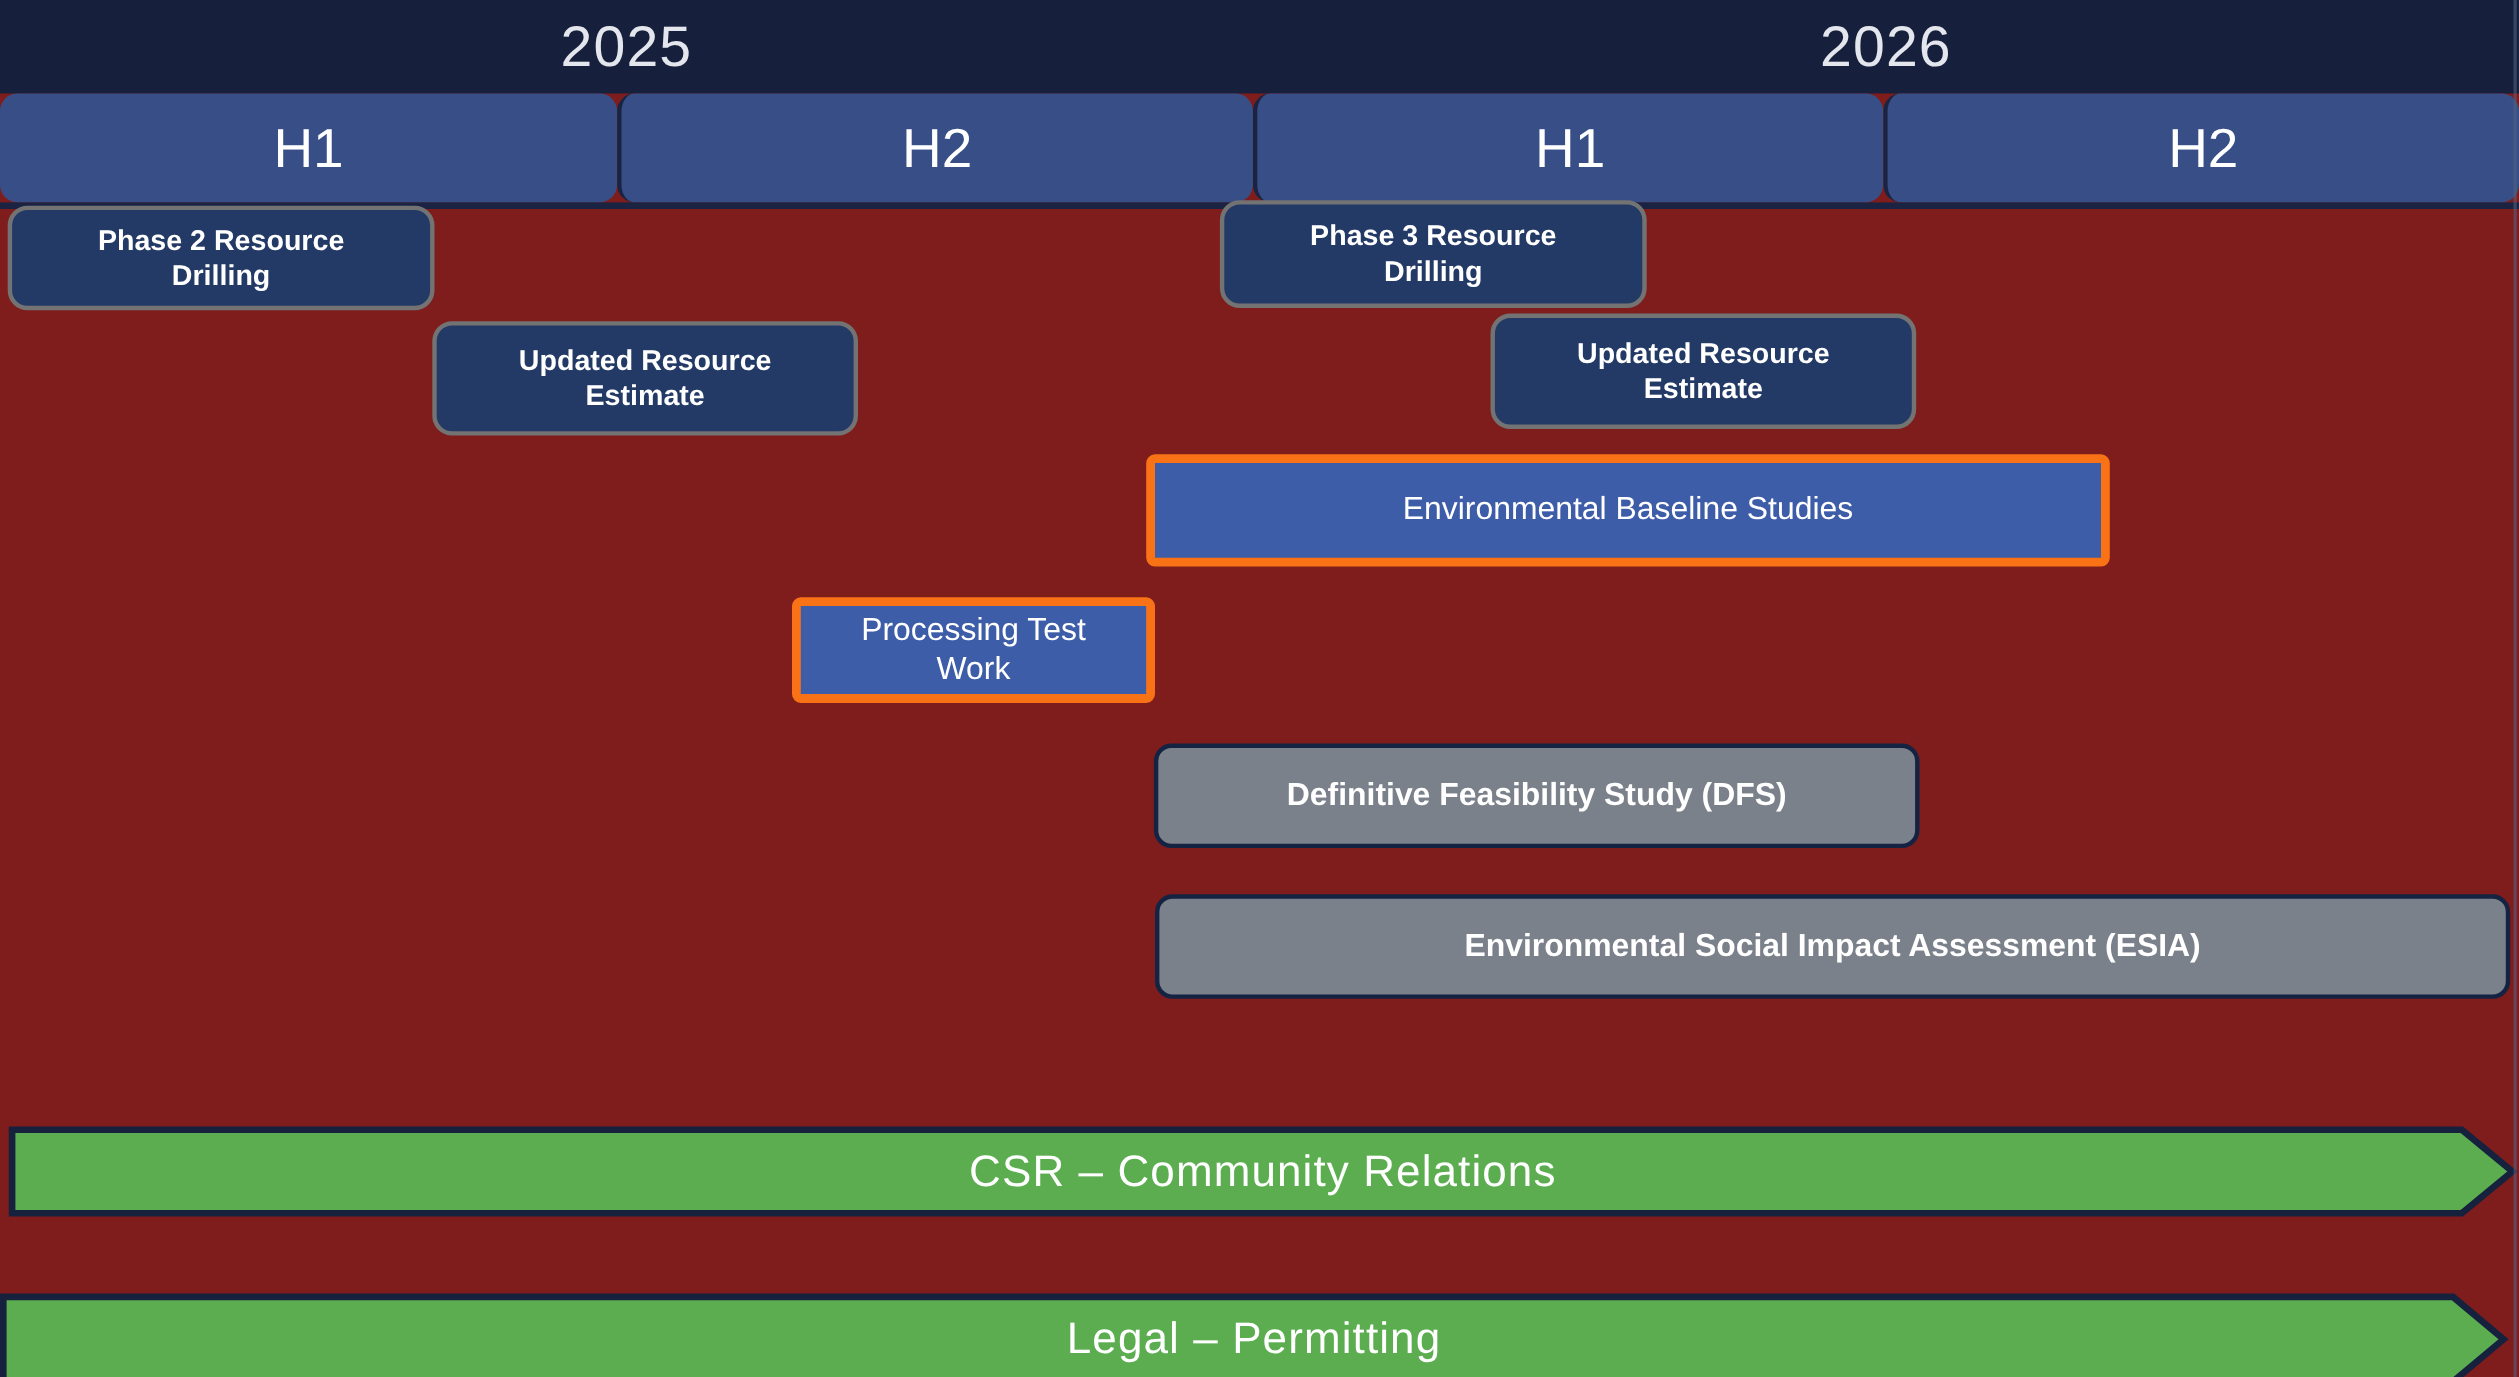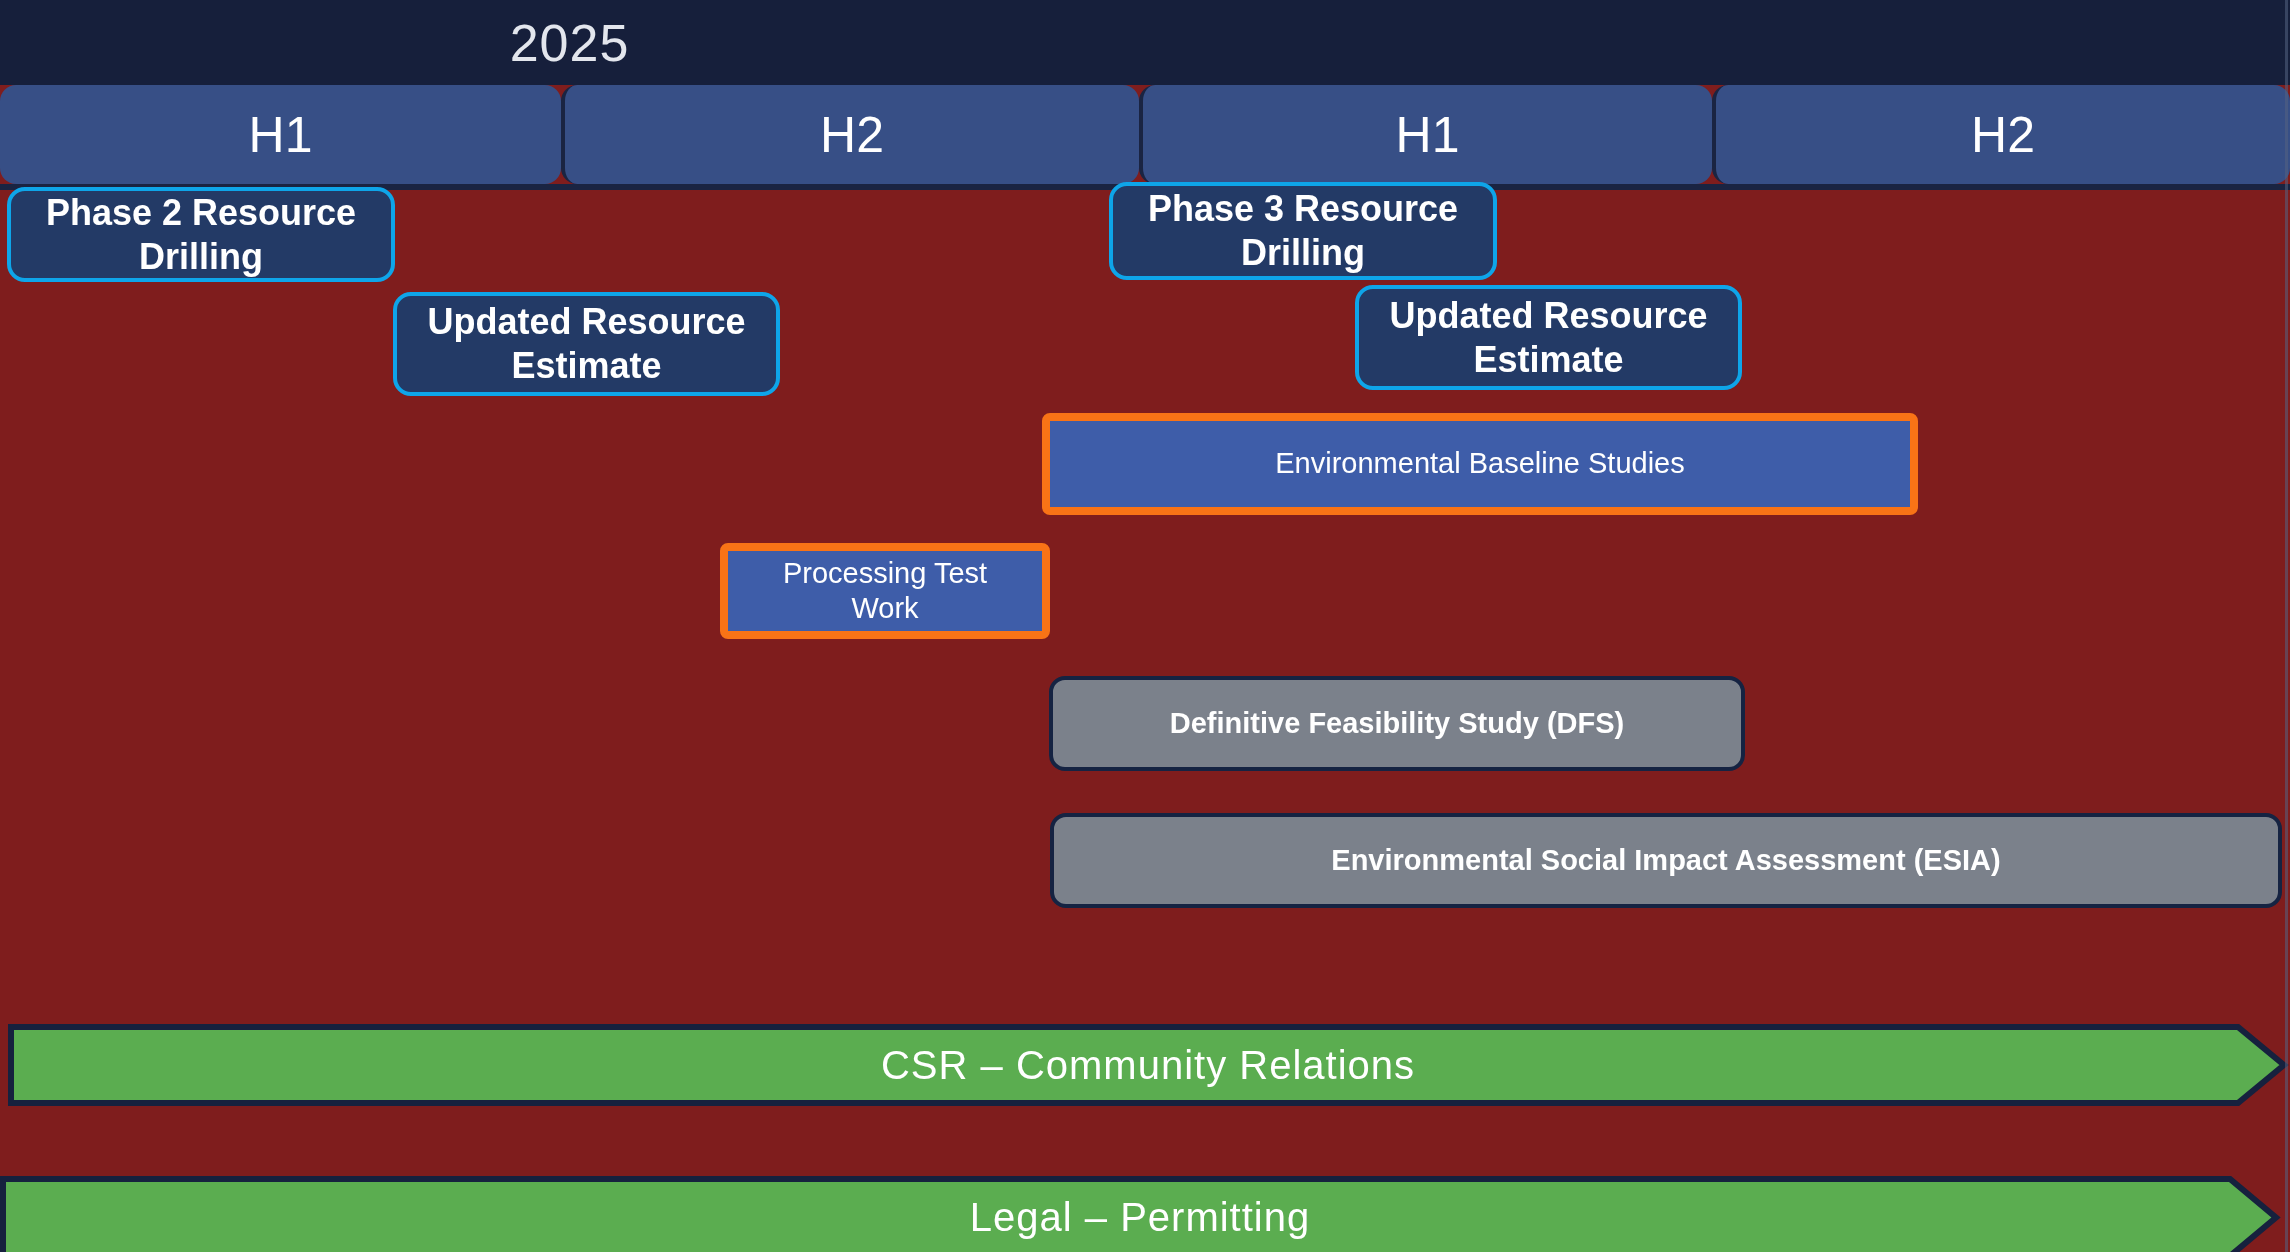--- a/index.html
+++ b/index.html
@@ -12,38 +12,41 @@
   .year-cell{position:absolute;top:0;height:85px;display:flex;align-items:center;justify-content:center;
     color:#E3E6ED;font-size:52px;font-weight:500;letter-spacing:1px;}
   .half-cell{position:absolute;top:85px;height:99px;background:#374F86;box-sizing:border-box;
     display:flex;align-items:center;justify-content:center;color:#FFFFFF;font-size:50px;font-weight:500;
     border-left:4px solid #1A2442;border-radius:16px;}
   .half-cell.first{border-left:none;}
   .header-underline{position:absolute;left:0;top:184px;width:2290px;height:6px;background:#1A2442;}
   
   .bar{position:absolute;box-sizing:border-box;display:flex;align-items:center;justify-content:center;
     text-align:center;color:#FFFFFF;white-space:pre-line;z-index:5;line-height:1.22;}
-  .bar.navy{background:#233A66;border:4px solid #0ea5e9;border-radius:18px;font-size:36px;font-weight:700;}
+  .bar.navy{background:#233A66;border:4px solid #737373;border-radius:18px;font-size:26px;font-weight:700;}
   .bar.blue{background:#3E5DA9;border:8px solid #f97316;border-radius:8px;font-size:29px;font-weight:400;}
   .bar.gray{background:#7B818B;border:4px solid #152342;border-radius:16px;font-size:29px;font-weight:700;}
   
   .arrow-wrap{position:absolute;z-index:4;}
   .arrow-wrap svg{position:absolute;left:0;top:0;overflow:visible;}
   .arrow-label{position:absolute;left:0;top:0;right:0;bottom:0;display:flex;align-items:center;justify-content:center;
     color:#FFFFFF;font-size:40px;font-weight:400;letter-spacing:1px;}
   .right-edge{position:absolute;top:0;right:2px;width:3px;height:100%;background:rgba(86,99,130,0.55);z-index:9;}
 </style>
 </head>
 <body>
 
 <div class="stage">
 
   <div class="year-row">
     <div class="year-cell" style="left:0;width:1139px;">
       <span>2025</span>
+    </div>
+    <div class="year-cell" style="left:1139px;width:1151px;">
+      <span>2026</span>
     </div>
   </div>
 
   <div class="half-cell first" style="left:0;width:561px;">
     <span>H1</span>
   </div>
   <div class="half-cell" style="left:561px;width:578px;">
     <span>H2</span>
   </div>
   <div class="half-cell" style="left:1139px;width:573px;">

